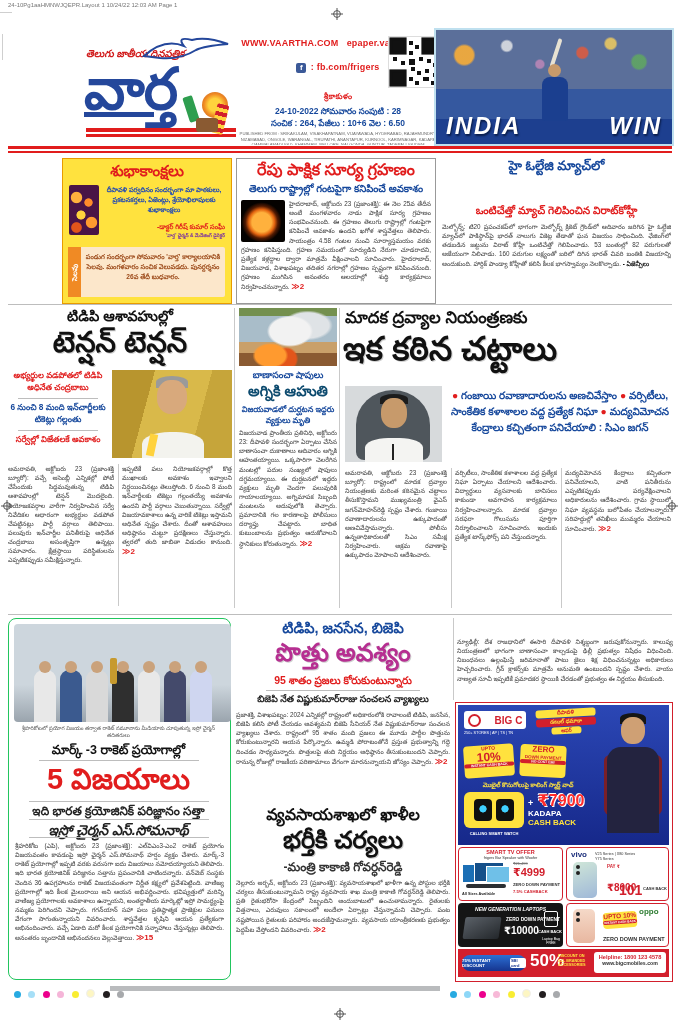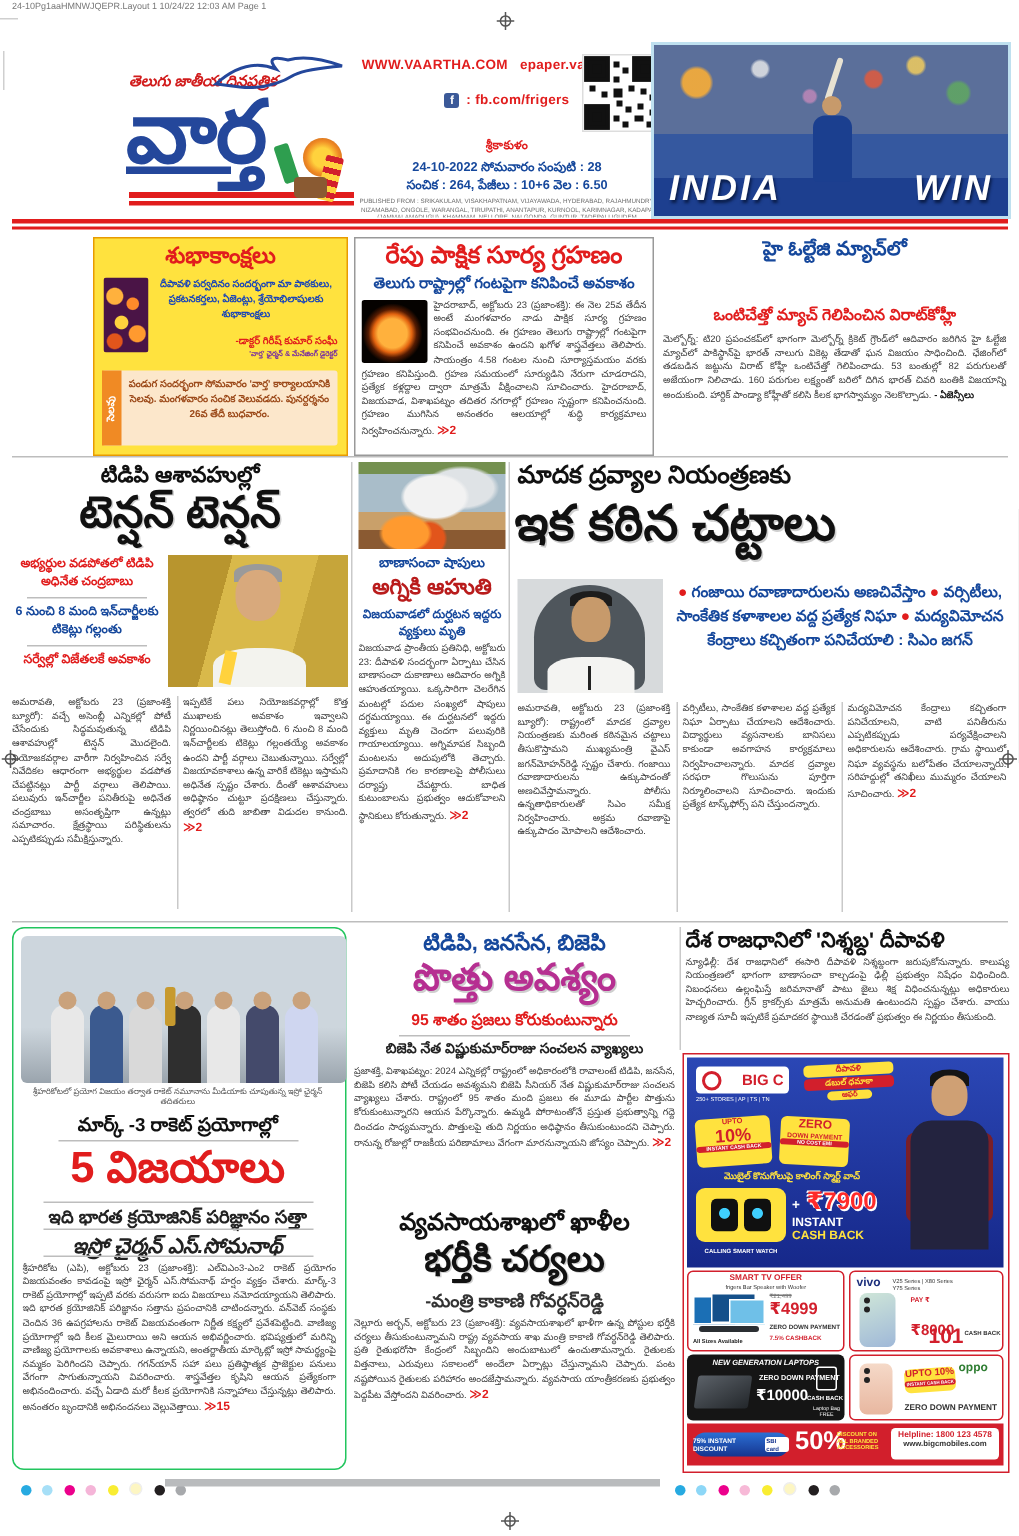--- a/index.html
+++ b/index.html
@@ -247,21 +247,21 @@
     </div>
     <div class="ab body-t" style="left:114px;top:158px;width:110px;height:144px;">
       <span>ఇప్పటికే పలు నియోజకవర్గాల్లో కొత్త ముఖాలకు అవకాశం ఇవ్వాలని నిర్ణయించినట్లు తెలుస్తోంది. 6 నుంచి 8 మంది ఇన్‌చార్జీలకు టికెట్లు గల్లంతయ్యే అవకాశం ఉందని పార్టీ వర్గాలు చెబుతున్నాయి. సర్వేల్లో విజయావకాశాలు ఉన్న వారికే టికెట్లు ఇస్తామని అధినేత స్పష్టం చేశారు. దీంతో ఆశావహులు అధిష్ఠానం చుట్టూ ప్రదక్షిణలు చేస్తున్నారు. త్వరలో తుది జాబితా విడుదల కానుంది.</span>
       <span class="jump">≫2</span>
     </div>
   </div>
 
   <div class="ab" style="left:239px;top:306px;width:98px;height:306px;">
     <div class="ab firephoto" style="left:0;top:2px;width:98px;height:58px;"></div>
     <div class="ab ctr bold" style="left:0;top:64px;width:98px;font-size:9px;color:#16489c;">బాణాసంచా షాపులు</div>
-    <div class="ab ctr bold" style="left:0;top:77px;width:98px;font-size:14.5px;color:#b91c1c;">అగ్నికి ఆహుతి</div>
+    <div class="ab ctr bold" style="left:0;top:77px;width:98px;font-size:14.5px;color:#0c4a6e;">అగ్నికి ఆహుతి</div>
     <div class="ab ctr bold" style="left:0;top:98px;width:98px;font-size:8px;color:#16489c;line-height:1.4;">విజయవాడలో దుర్ఘటన ఇద్దరు వ్యక్తులు మృతి</div>
     <div class="ab body-t" style="left:0;top:122px;width:98px;height:182px;">
       <span>విజయవాడ ప్రాంతీయ ప్రతినిధి, అక్టోబరు 23: దీపావళి సందర్భంగా ఏర్పాటు చేసిన బాణాసంచా దుకాణాలు ఆదివారం అగ్నికి ఆహుతయ్యాయి. ఒక్కసారిగా చెలరేగిన మంటల్లో పదుల సంఖ్యలో షాపులు దగ్ధమయ్యాయి. ఈ దుర్ఘటనలో ఇద్దరు వ్యక్తులు మృతి చెందగా పలువురికి గాయాలయ్యాయి. అగ్నిమాపక సిబ్బంది మంటలను అదుపులోకి తెచ్చారు. ప్రమాదానికి గల కారణాలపై పోలీసులు దర్యాప్తు చేపట్టారు. బాధిత కుటుంబాలను ప్రభుత్వం ఆదుకోవాలని స్థానికులు కోరుతున్నారు.</span>
       <span class="jump">≫2</span>
     </div>
   </div>
 
   <div class="ab" style="left:343px;top:306px;width:330px;height:306px;">
     <div class="ab bold" style="left:2px;top:2px;width:330px;font-size:16.5px;color:#111;">మాదక ద్రవ్యాల నియంత్రణకు</div>
     <div class="ab bold shadow-h" style="left:0;top:24px;width:330px;font-size:33px;color:#111;">ఇక కఠిన చట్టాలు</div>
@@ -337,21 +337,20 @@
     <div class="ab ctr bold" style="left:0;top:0;width:214px;font-size:16px;color:#111;">వ్యవసాయశాఖలో ఖాళీల</div>
     <div class="ab ctr bold shadow-h" style="left:0;top:20px;width:214px;font-size:24px;color:#111;">భర్తీకి చర్యలు</div>
     <div class="ab ctr bold" style="left:0;top:54px;width:214px;font-size:12px;color:#333;">-మంత్రి కాకాణి గోవర్ధన్‌రెడ్డి</div>
     <div class="ab body-t" style="left:0;top:72px;width:214px;height:98px;">
       <span>నెల్లూరు అర్బన్, అక్టోబరు 23 (ప్రజాంశక్తి): వ్యవసాయశాఖలో ఖాళీగా ఉన్న పోస్టుల భర్తీకి చర్యలు తీసుకుంటున్నామని రాష్ట్ర వ్యవసాయ శాఖ మంత్రి కాకాణి గోవర్ధన్‌రెడ్డి తెలిపారు. ప్రతి రైతుభరోసా కేంద్రంలో సిబ్బందిని అందుబాటులో ఉంచుతామన్నారు. రైతులకు విత్తనాలు, ఎరువులు సకాలంలో అందేలా ఏర్పాట్లు చేస్తున్నామని చెప్పారు. పంట నష్టపోయిన రైతులకు పరిహారం అందజేస్తామన్నారు. వ్యవసాయ యాంత్రీకరణకు ప్రభుత్వం పెద్దపీట వేస్తోందని వివరించారు.</span>
       <span class="jump">≫2</span>
     </div>
   </div>
 
   <div class="ab" style="left:457px;top:618px;width:216px;height:82px;">
-    <div class="ab bold" style="left:0;top:0;width:216px;font-size:14px;color:#111;">దేశ రాజధానిలో 'నిశ్శబ్ద' దీపావళి</div>
     <div class="ab body-t" style="left:0;top:19px;width:216px;height:62px;">న్యూఢిల్లీ: దేశ రాజధానిలో ఈసారి దీపావళి నిశ్శబ్దంగా జరుపుకోనున్నారు. కాలుష్య నియంత్రణలో భాగంగా బాణాసంచా కాల్చడంపై ఢిల్లీ ప్రభుత్వం నిషేధం విధించింది. నిబంధనలు ఉల్లంఘిస్తే జరిమానాతో పాటు జైలు శిక్ష విధించనున్నట్లు అధికారులు హెచ్చరించారు. గ్రీన్ క్రాకర్స్‌కు మాత్రమే అనుమతి ఉంటుందని స్పష్టం చేశారు. వాయు నాణ్యత సూచీ ఇప్పటికే ప్రమాదకర స్థాయికి చేరడంతో ప్రభుత్వం ఈ నిర్ణయం తీసుకుంది.</div>
   </div>
 
   <div class="ab" style="left:455px;top:702px;width:218px;height:280px;border:1.5px solid #d21f2c;background:#fff;box-sizing:border-box;">
 
     <div class="ab bigc-main" style="left:2px;top:2px;width:211px;height:140px;">
       <div class="ab" style="left:6px;top:6px;width:62px;height:18px;background:#fff;border-radius:3px;display:flex;align-items:center;justify-content:center;gap:14px;">
         <span style="width:9px;height:9px;border:2px solid #d21f2c;border-radius:50%;display:inline-block;"></span>
         <span style="color:#d21f2c;font-weight:bold;font-size:10px;">BIG C</span>
       </div>
@@ -380,21 +379,21 @@
         <div class="ab mb-vest" style="left:9px;top:40px;"></div>
       </div>
       <div class="ab ctr bold" style="left:2px;top:76px;width:136px;font-size:6.2px;color:#ffe23e;">మొబైల్ కొనుగోలుపై కాలింగ్ స్మార్ట్ వాచ్</div>
       <div class="ab watchbox" style="left:6px;top:87px;width:60px;height:36px;">
         <span class="watchface"></span>
         <span class="watchface"></span>
       </div>
       <div class="ab" style="left:70px;top:86px;width:68px;">
         <span style="color:#fff;font-size:9px;font-weight:bold;">+</span>
         <span style="color:#ff2a2a;font-size:16px;font-weight:bold;text-shadow:1px 1px 0 #fff,-1px -1px 0 #fff;">₹7900</span>
-        <div style="color:#fff;font-size:8px;font-weight:bold;line-height:1.1;">INSTANT</div>
+        <div style="color:#fff;font-size:8px;font-weight:bold;line-height:1.1;">KADAPA</div>
         <div style="color:#ffe23e;font-size:8px;font-weight:bold;line-height:1.1;">CASH BACK</div>
       </div>
       <div class="ab ctr" style="left:6px;top:126px;width:60px;font-size:4px;color:#fff;font-weight:bold;">CALLING SMART WATCH</div>
     </div>
 
     <div class="ab" style="left:2px;top:144px;width:105px;height:54px;border:1px solid #d21f2c;border-radius:4px;box-sizing:border-box;">
       <div class="ab ctr bold" style="left:0;top:1px;width:103px;font-size:5.5px;color:#d21f2c;">SMART TV OFFER</div>
       <div class="ab ctr" style="left:0;top:8px;width:103px;font-size:3.8px;color:#333;">frigers Bar Speaker with Woofer</div>
       <div class="ab tvart" style="left:3px;top:14px;width:48px;height:28px;">
         <span class="tvscreen" style="left:0;top:2px;width:26px;height:17px;background:#1b6fb5;"></span>

